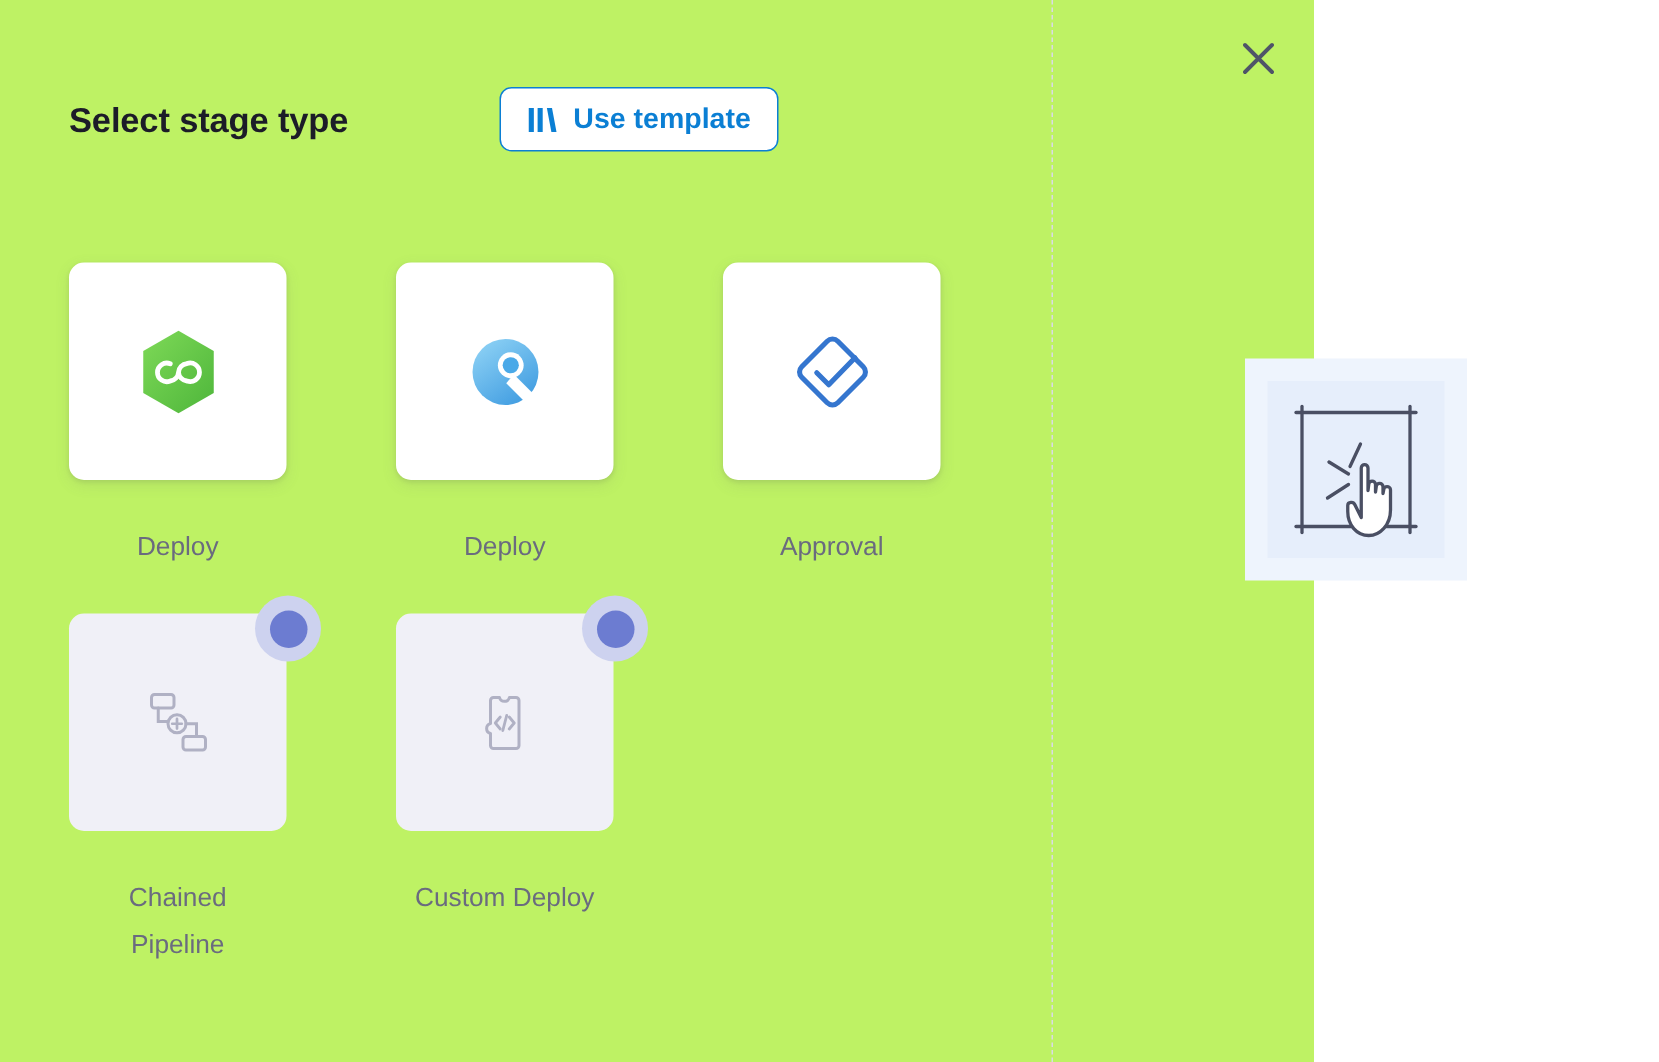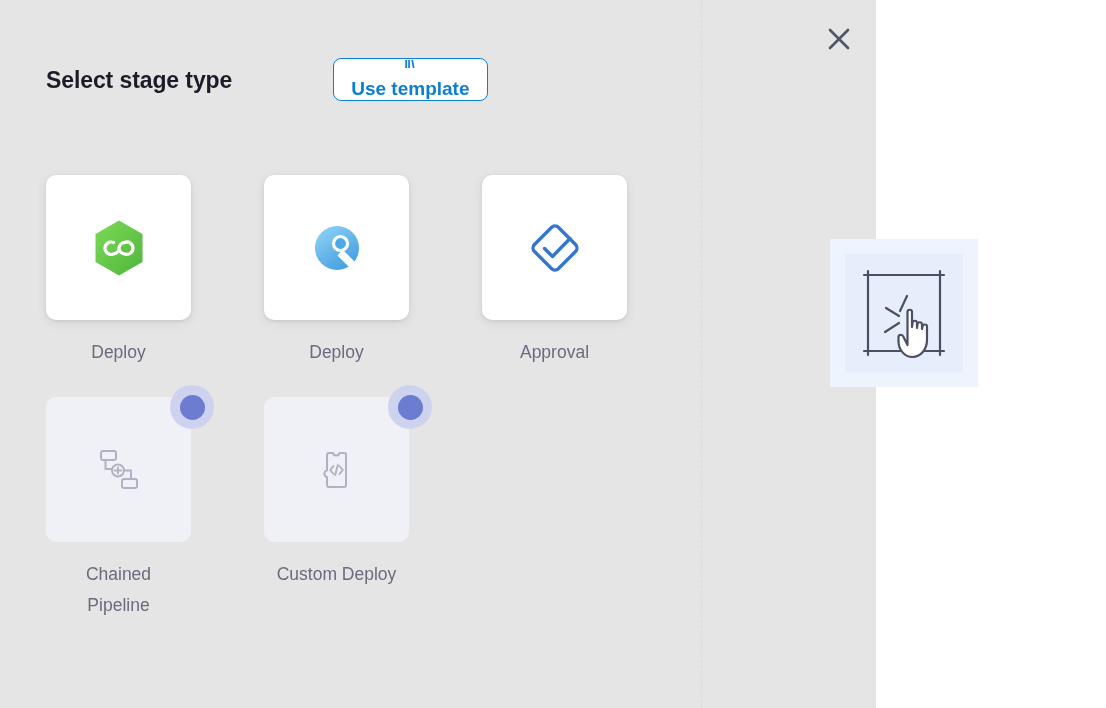--- a/index.html
+++ b/index.html
@@ -9,21 +9,21 @@
     height: 708px;
     background: #ffffff;
     font-family: "Liberation Sans", sans-serif;
     overflow: hidden;
   }
 
   #root {
     position: relative;
     width: 876px;
     height: 708px;
-    background: #e5e5e5;
+    background: #bef264;
   }
 
   
   .divider {
     position: absolute;
     left: 701px;
     top: 0;
     width: 0;
     height: 708px;
     border-left: 1px dashed #d9dae5;
@@ -80,21 +80,20 @@
     padding: 0 17px;
     border: 1px solid #0b7fd4;
     border-radius: 8px;
     background: #ffffff;
     color: #0b7fd4;
     font-size: 19px;
     font-weight: bold;
     font-family: "Liberation Sans", sans-serif;
     cursor: pointer;
     white-space: nowrap;
-    flex-direction: column;
   }
   .tpl-icon { display: block; }
 
   
   .cards-grid {
     position: absolute;
     left: 46px;
     top: 175px;
     width: 620px;
   }
@@ -103,20 +102,21 @@
     display: flex;
     gap: 73px;
   }
   .card-row.row-2 { margin-top: 29px; }
 
   .card-cell {
     width: 145px;
     display: flex;
     flex-direction: column;
     align-items: center;
+    gap: 12px;
   }
 
   .card-tile-wrap {
     position: relative;
     width: 145px;
     height: 145px;
   }
 
   .card-tile {
     width: 145px;

